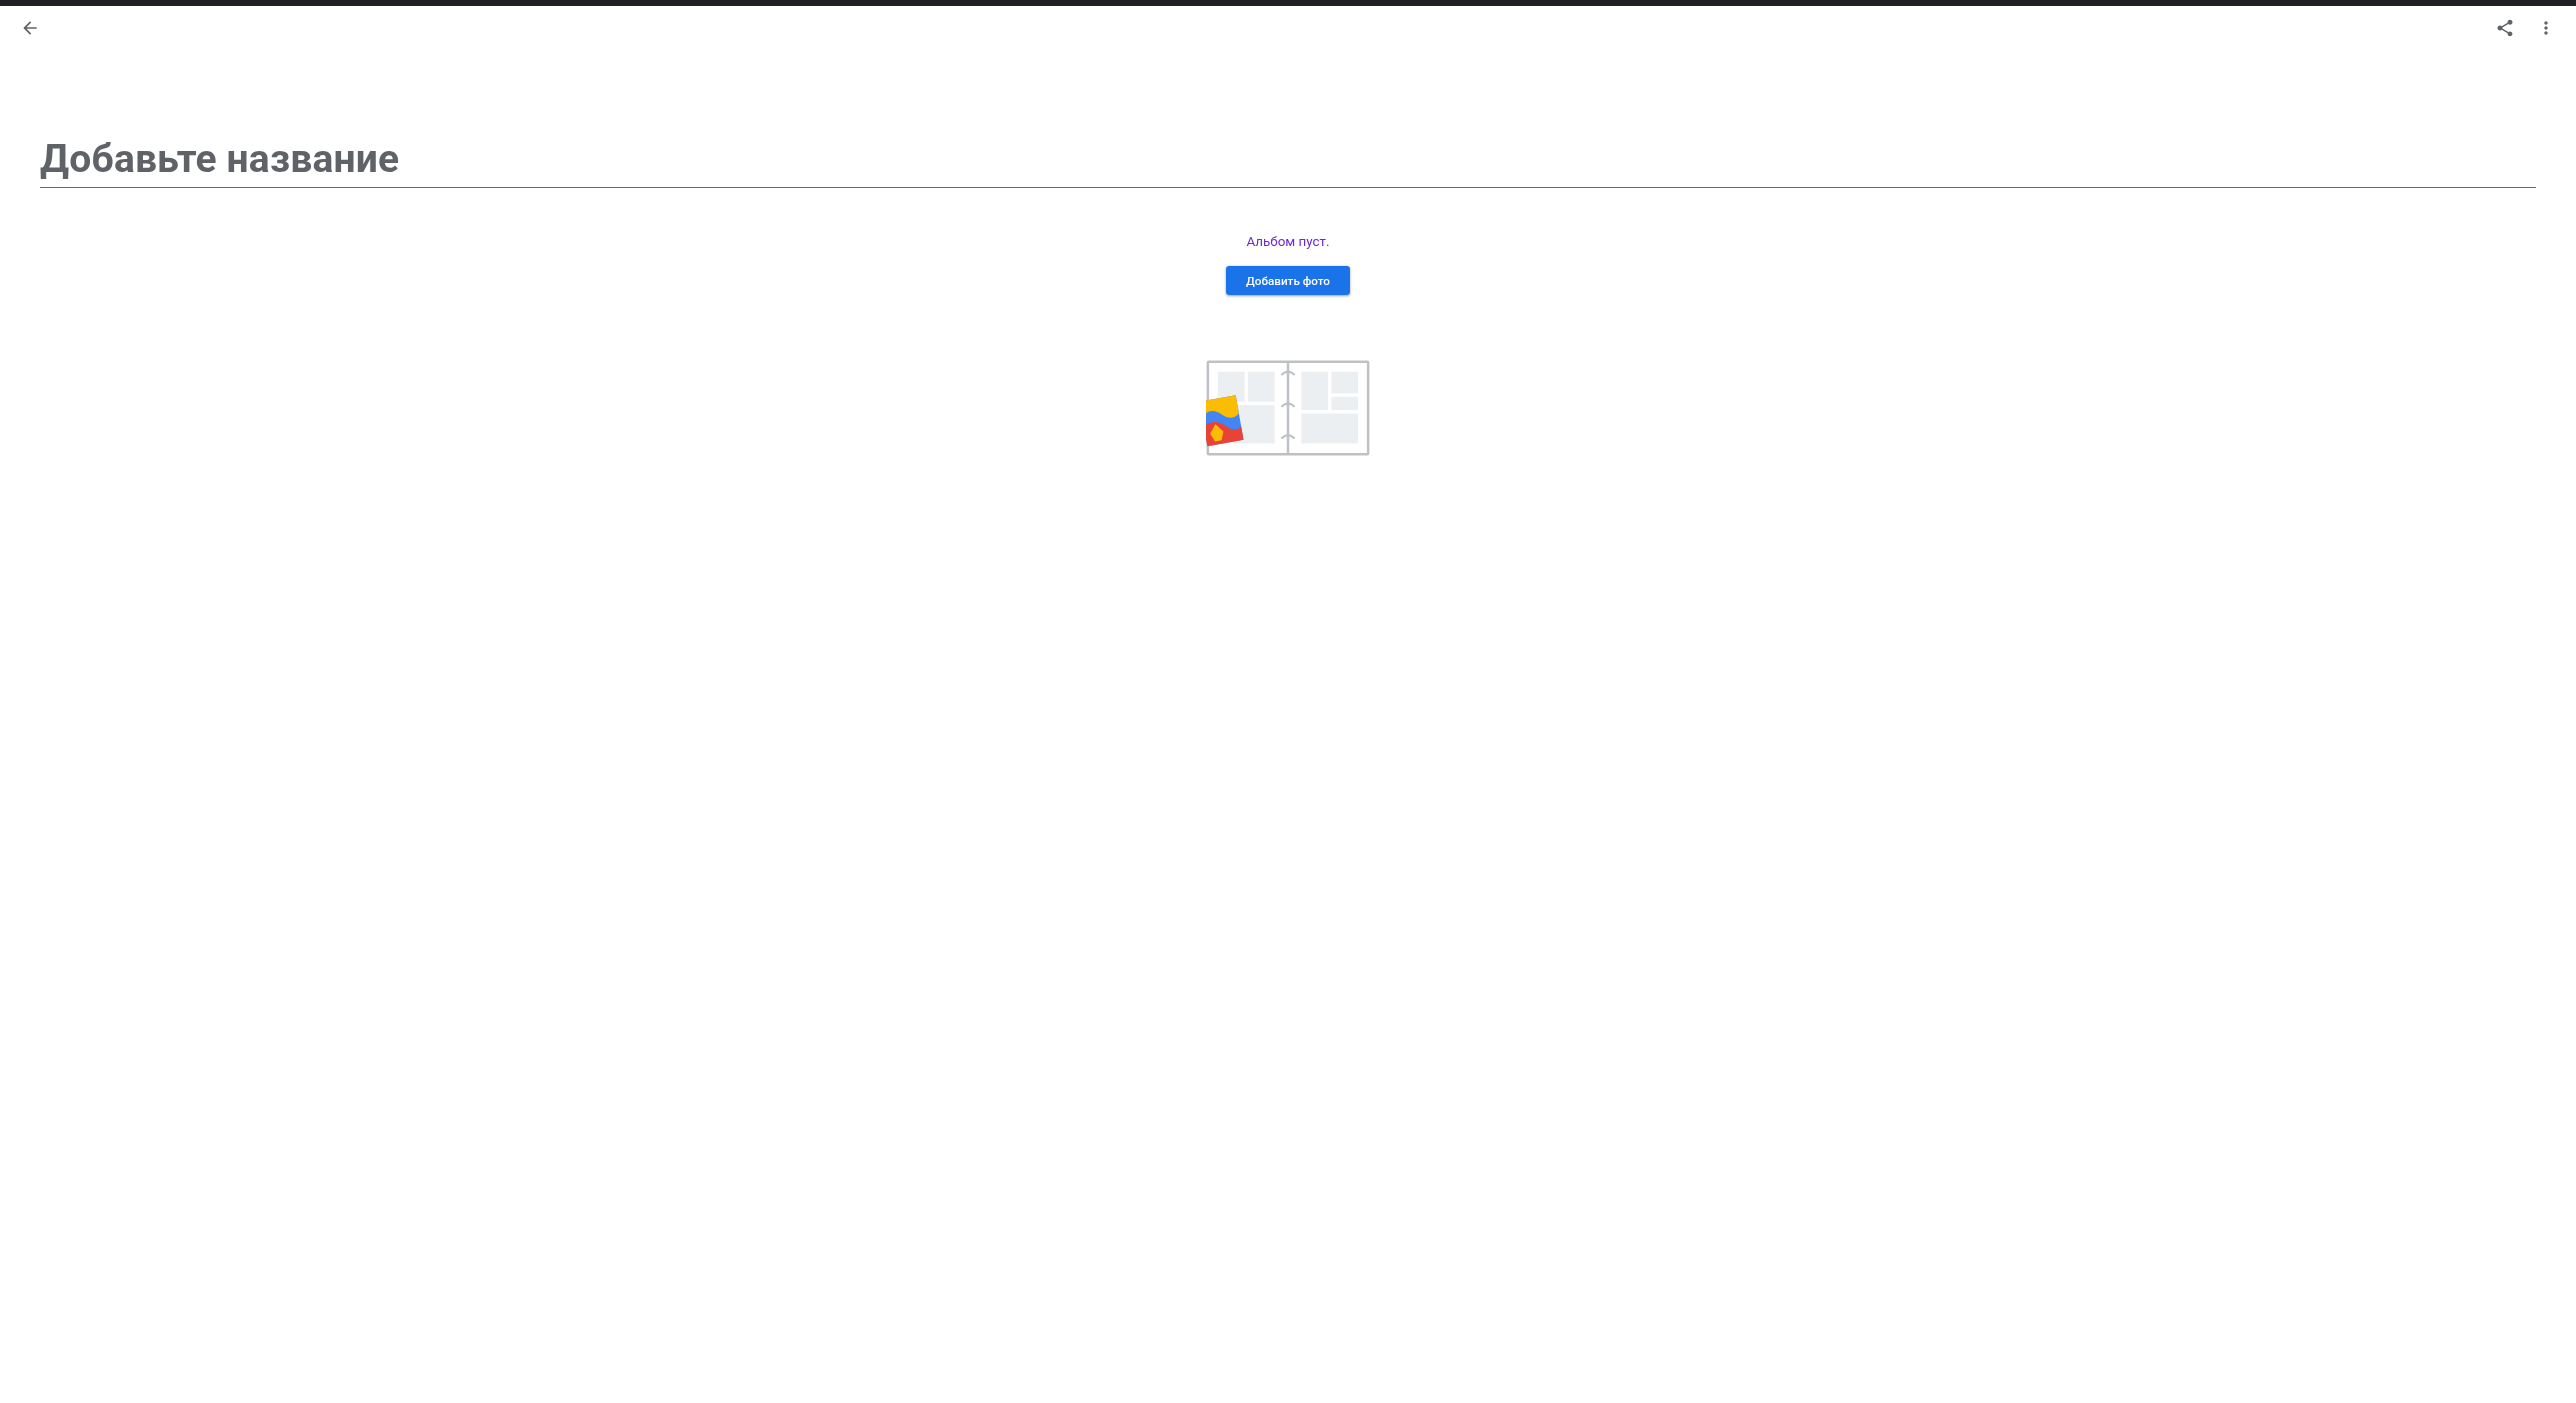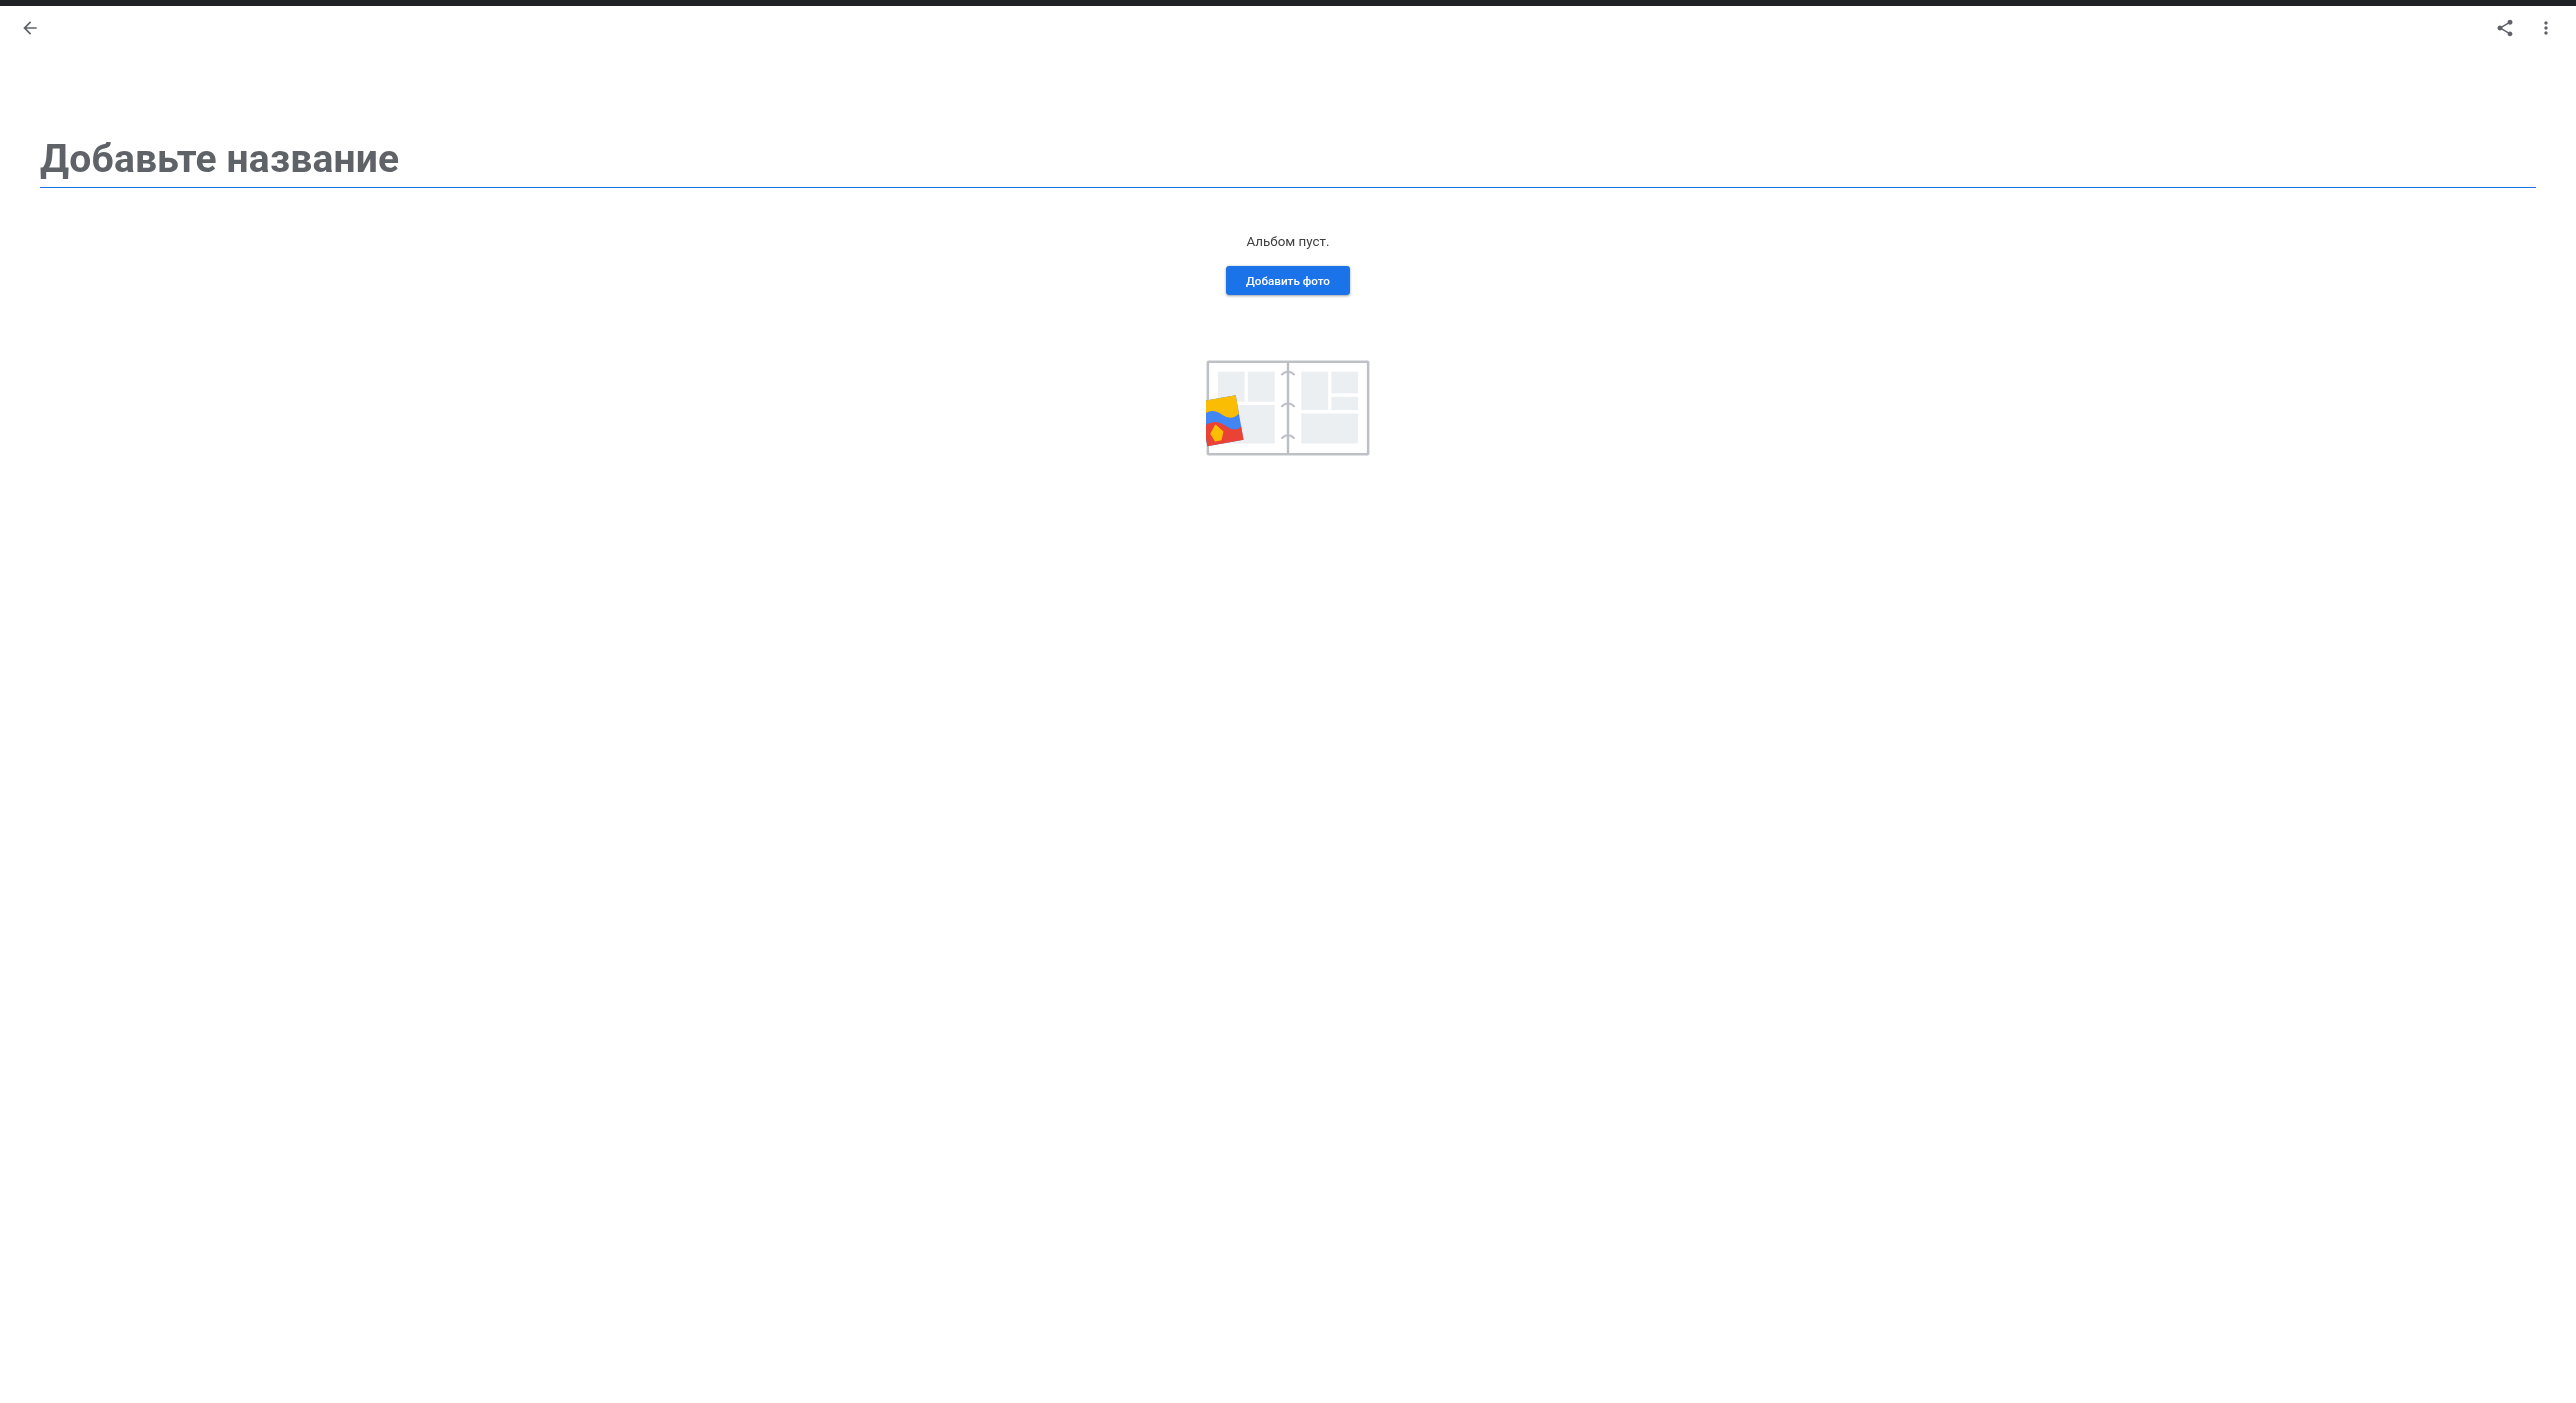--- a/index.html
+++ b/index.html
@@ -72,21 +72,21 @@
     }
     .title-input::placeholder {
       color: #5f6368;
     }
     .empty-state {
       margin-top: 46px;
       text-align: center;
     }
     .empty-text {
       font-size: 13.4px;
-      color: #404040;
+      color: #6d28d9;
       margin-bottom: 17px;
     }
     .add-photo-btn {
       background: #1a73e8;
       color: #fff;
       border: none;
       border-radius: 3.4px;
       padding: 7.5px 20px;
       font-size: 11.7px;
       font-weight: 500;

